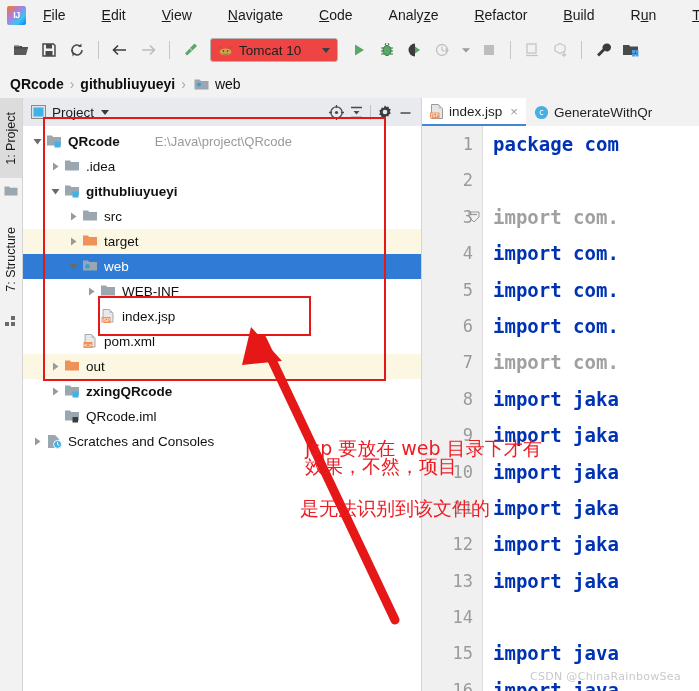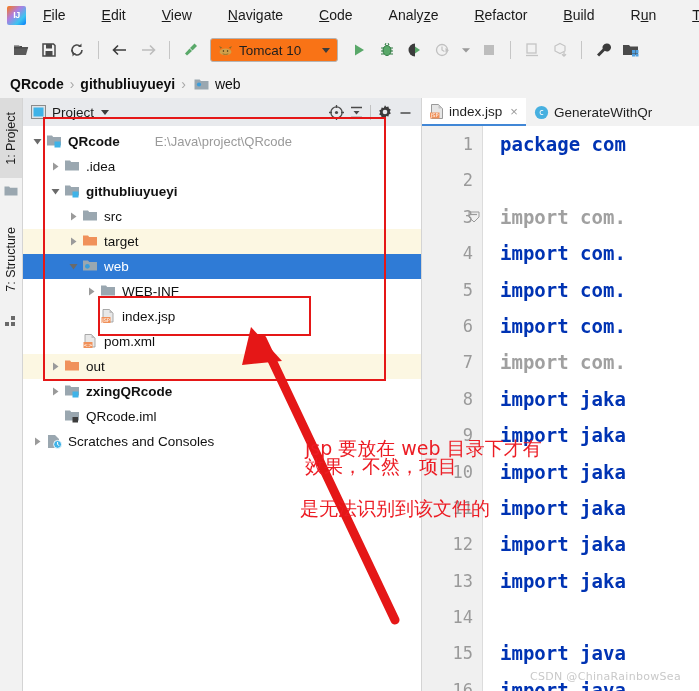--- a/index.html
+++ b/index.html
@@ -30,21 +30,21 @@
   
   .toolbar{
     height:40px;background:#f2f2f2;display:flex;align-items:center;
     padding-left:8px;box-sizing:border-box;gap:2px;
   }
   .tb{width:26px;height:26px;display:flex;align-items:center;justify-content:center;
     flex:none;cursor:default;}
   .tb svg{display:block;}
   .tb-sep{width:1px;height:18px;background:#c6c6c6;margin:0 6px;flex:none;}
   .runcfg{
-    height:24px;min-width:128px;border:1px solid #b4b4b4;background:#f97316;border-radius:3px;
+    height:24px;min-width:128px;border:1px solid #b4b4b4;background:#ef4444;border-radius:3px;
     display:flex;align-items:center;gap:6px;padding:0 7px;box-sizing:border-box;
     margin:0 6px 0 4px;font-size:13.5px;cursor:default;
   }
   .runcfg .cat{width:15px;height:13px;flex:none;}
   .caret{width:0;height:0;border-left:4.5px solid transparent;border-right:4.5px solid transparent;
     border-top:5px solid #3c3c3c;margin-left:auto;}
 
   
   .crumbbar{height:28px;background:#f2f2f2;display:flex;align-items:center;
     padding-left:10px;box-sizing:border-box;gap:3px;}
@@ -95,21 +95,21 @@
     cursor:default;white-space:nowrap;position:relative;}
   .tab.active{background:#fff;border-bottom:2px solid #4187d6;}
   .tab .x{color:#9a9a9a;font-size:13px;margin-left:3px;}
   .code-area{flex:1;display:flex;background:#fff;overflow:hidden;position:relative;}
   .gutter{width:60px;flex:none;background:#f0f0f0;border-right:1px solid #dcdcdc;
     position:relative;}
   .gline{height:36.4px;line-height:36.4px;text-align:right;padding-right:9px;
     box-sizing:border-box;font-family:"DejaVu Sans Mono","Liberation Mono",monospace;
     font-size:17px;color:#9a9a9a;}
   .fold{position:absolute;right:2px;width:12px;height:12px;}
-  .codecol{flex:1;position:relative;overflow:hidden;padding-left:17px;}
+  .codecol{flex:1;position:relative;overflow:hidden;padding-left:10px;}
   .cline{height:36.4px;line-height:36.4px;font-family:"DejaVu Sans Mono","Liberation Mono",monospace;
     font-size:19px;white-space:pre;}
   .kw{color:#0033b3;font-weight:bold;}
   .dim{color:#a0a0a0;font-weight:bold;}
 
   
   .overlay{position:absolute;left:0;top:0;width:699px;height:691px;pointer-events:none;}
   .redbox{position:absolute;border:2.5px solid #e51717;box-sizing:border-box;}
   .annot{position:absolute;color:#ec1c24;font-size:19px;line-height:30px;
     font-family:"DejaVu Sans","Liberation Sans",sans-serif;white-space:pre;}

